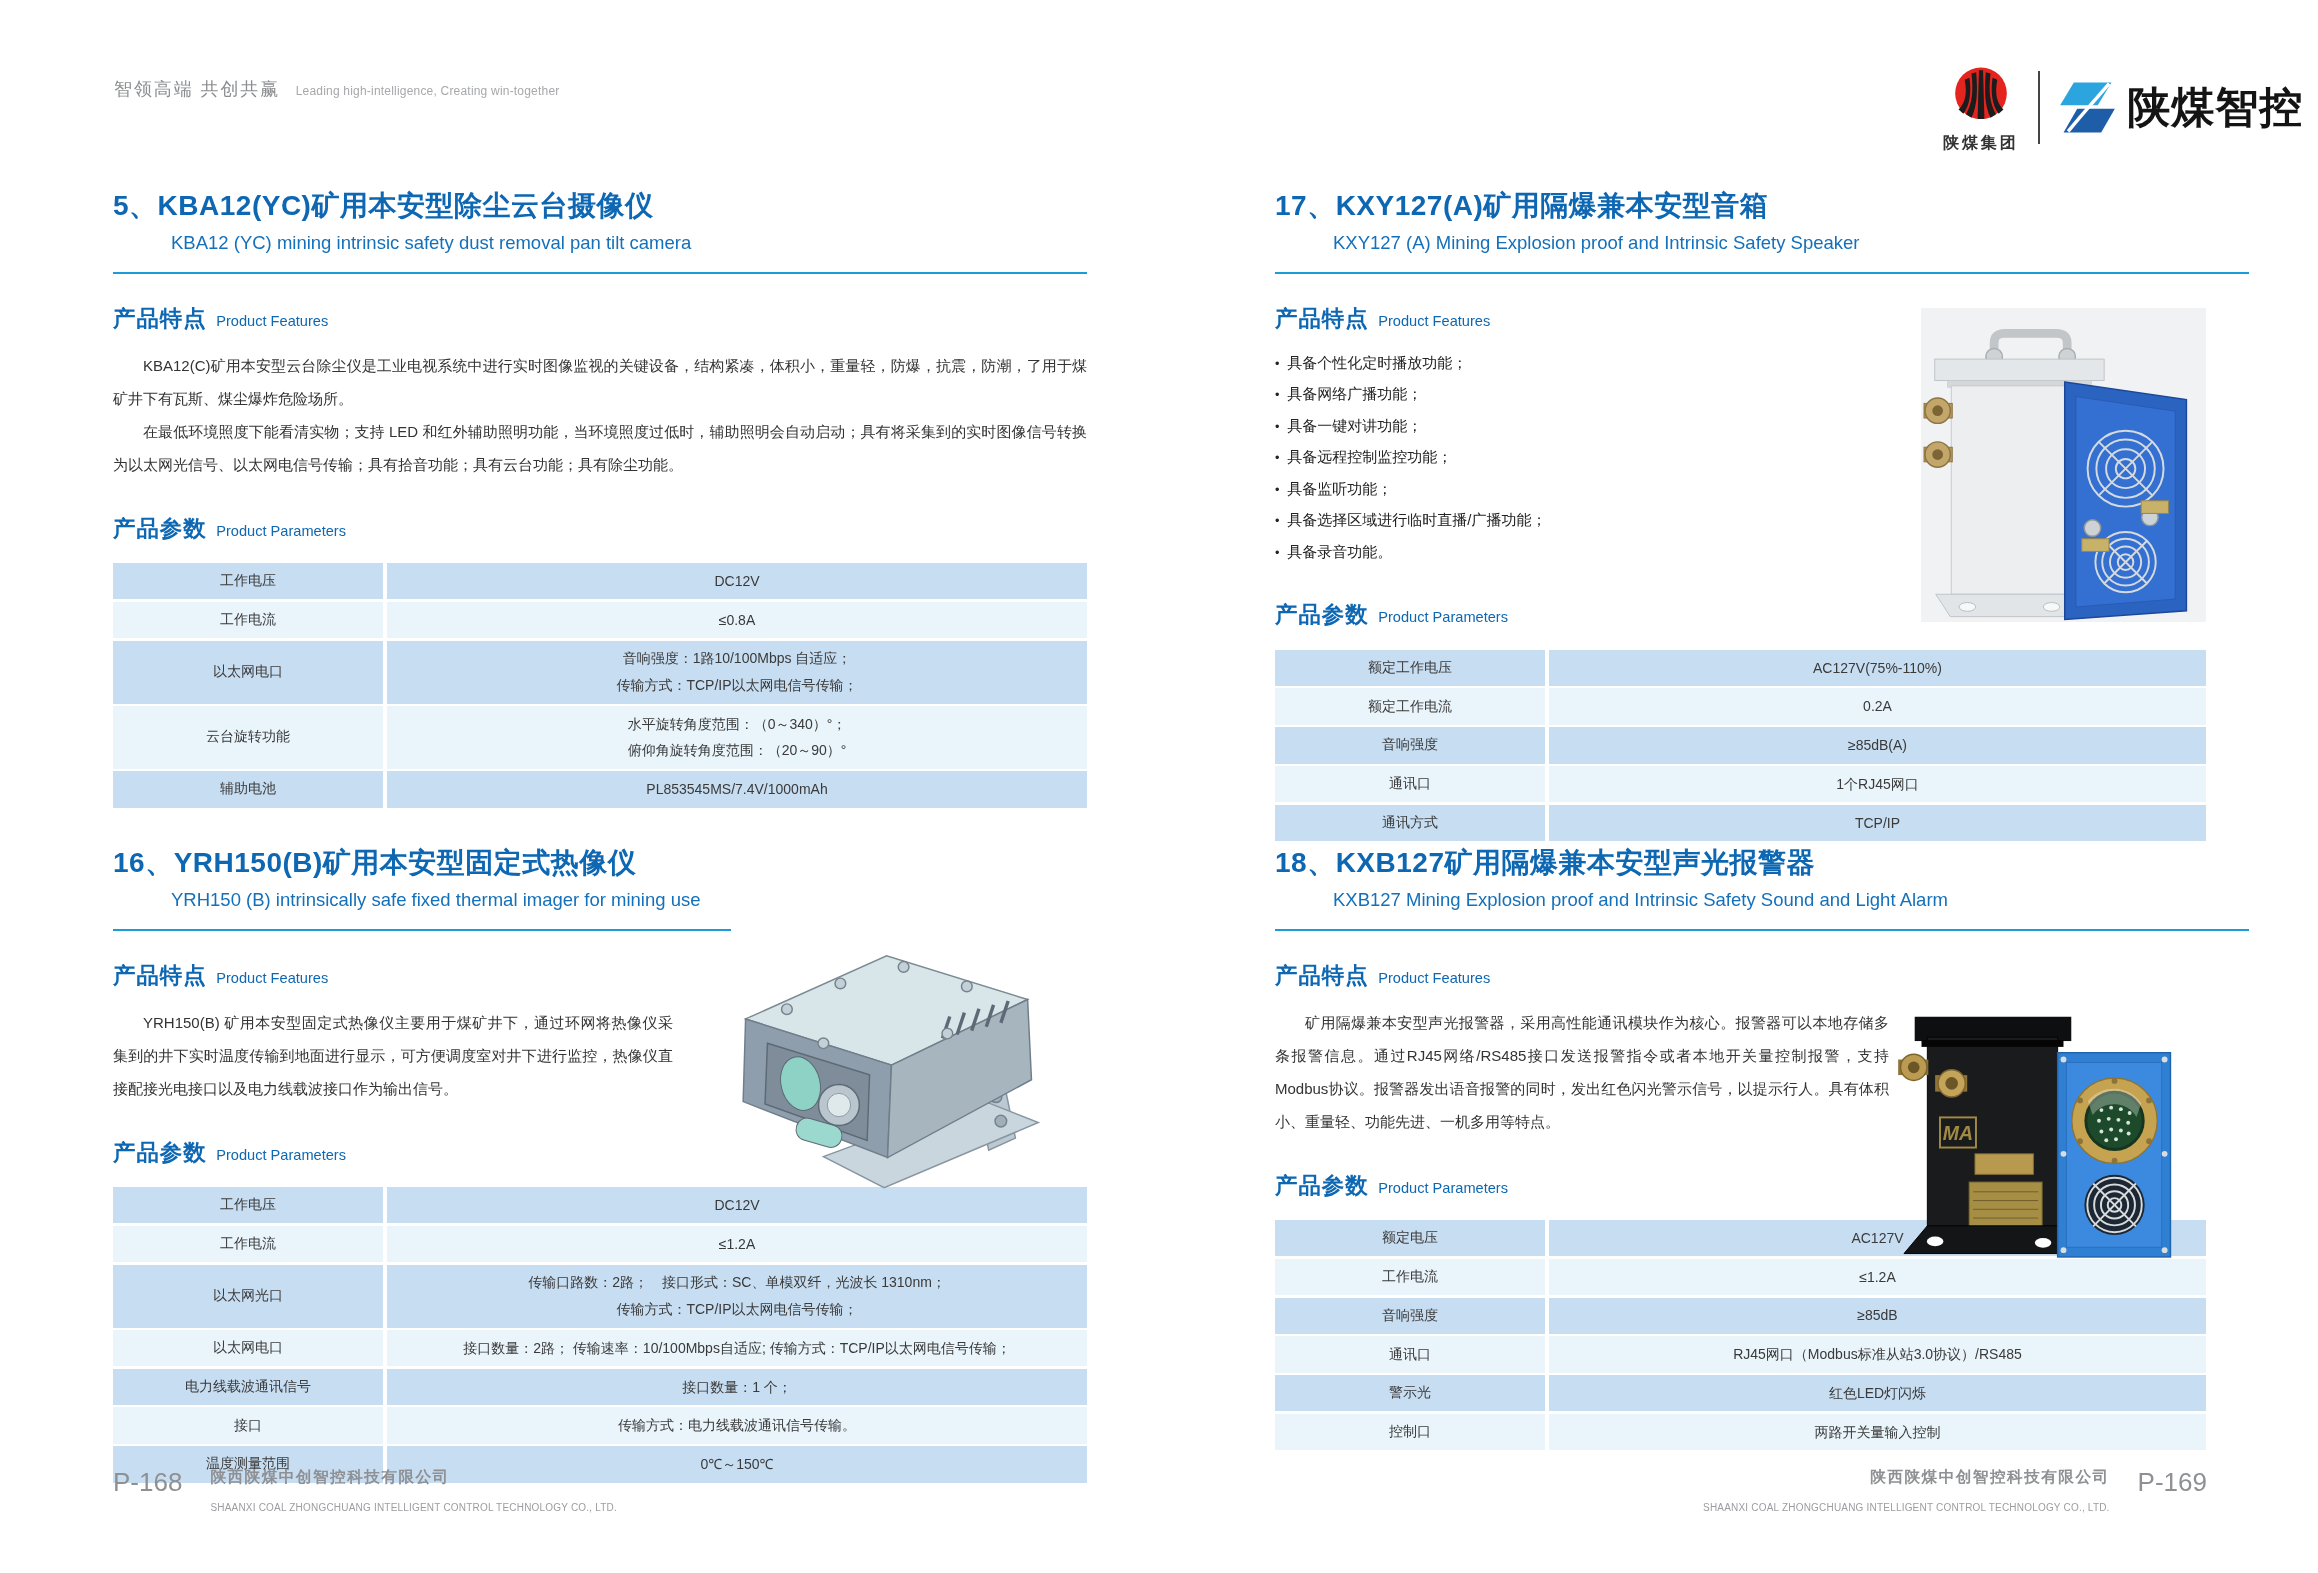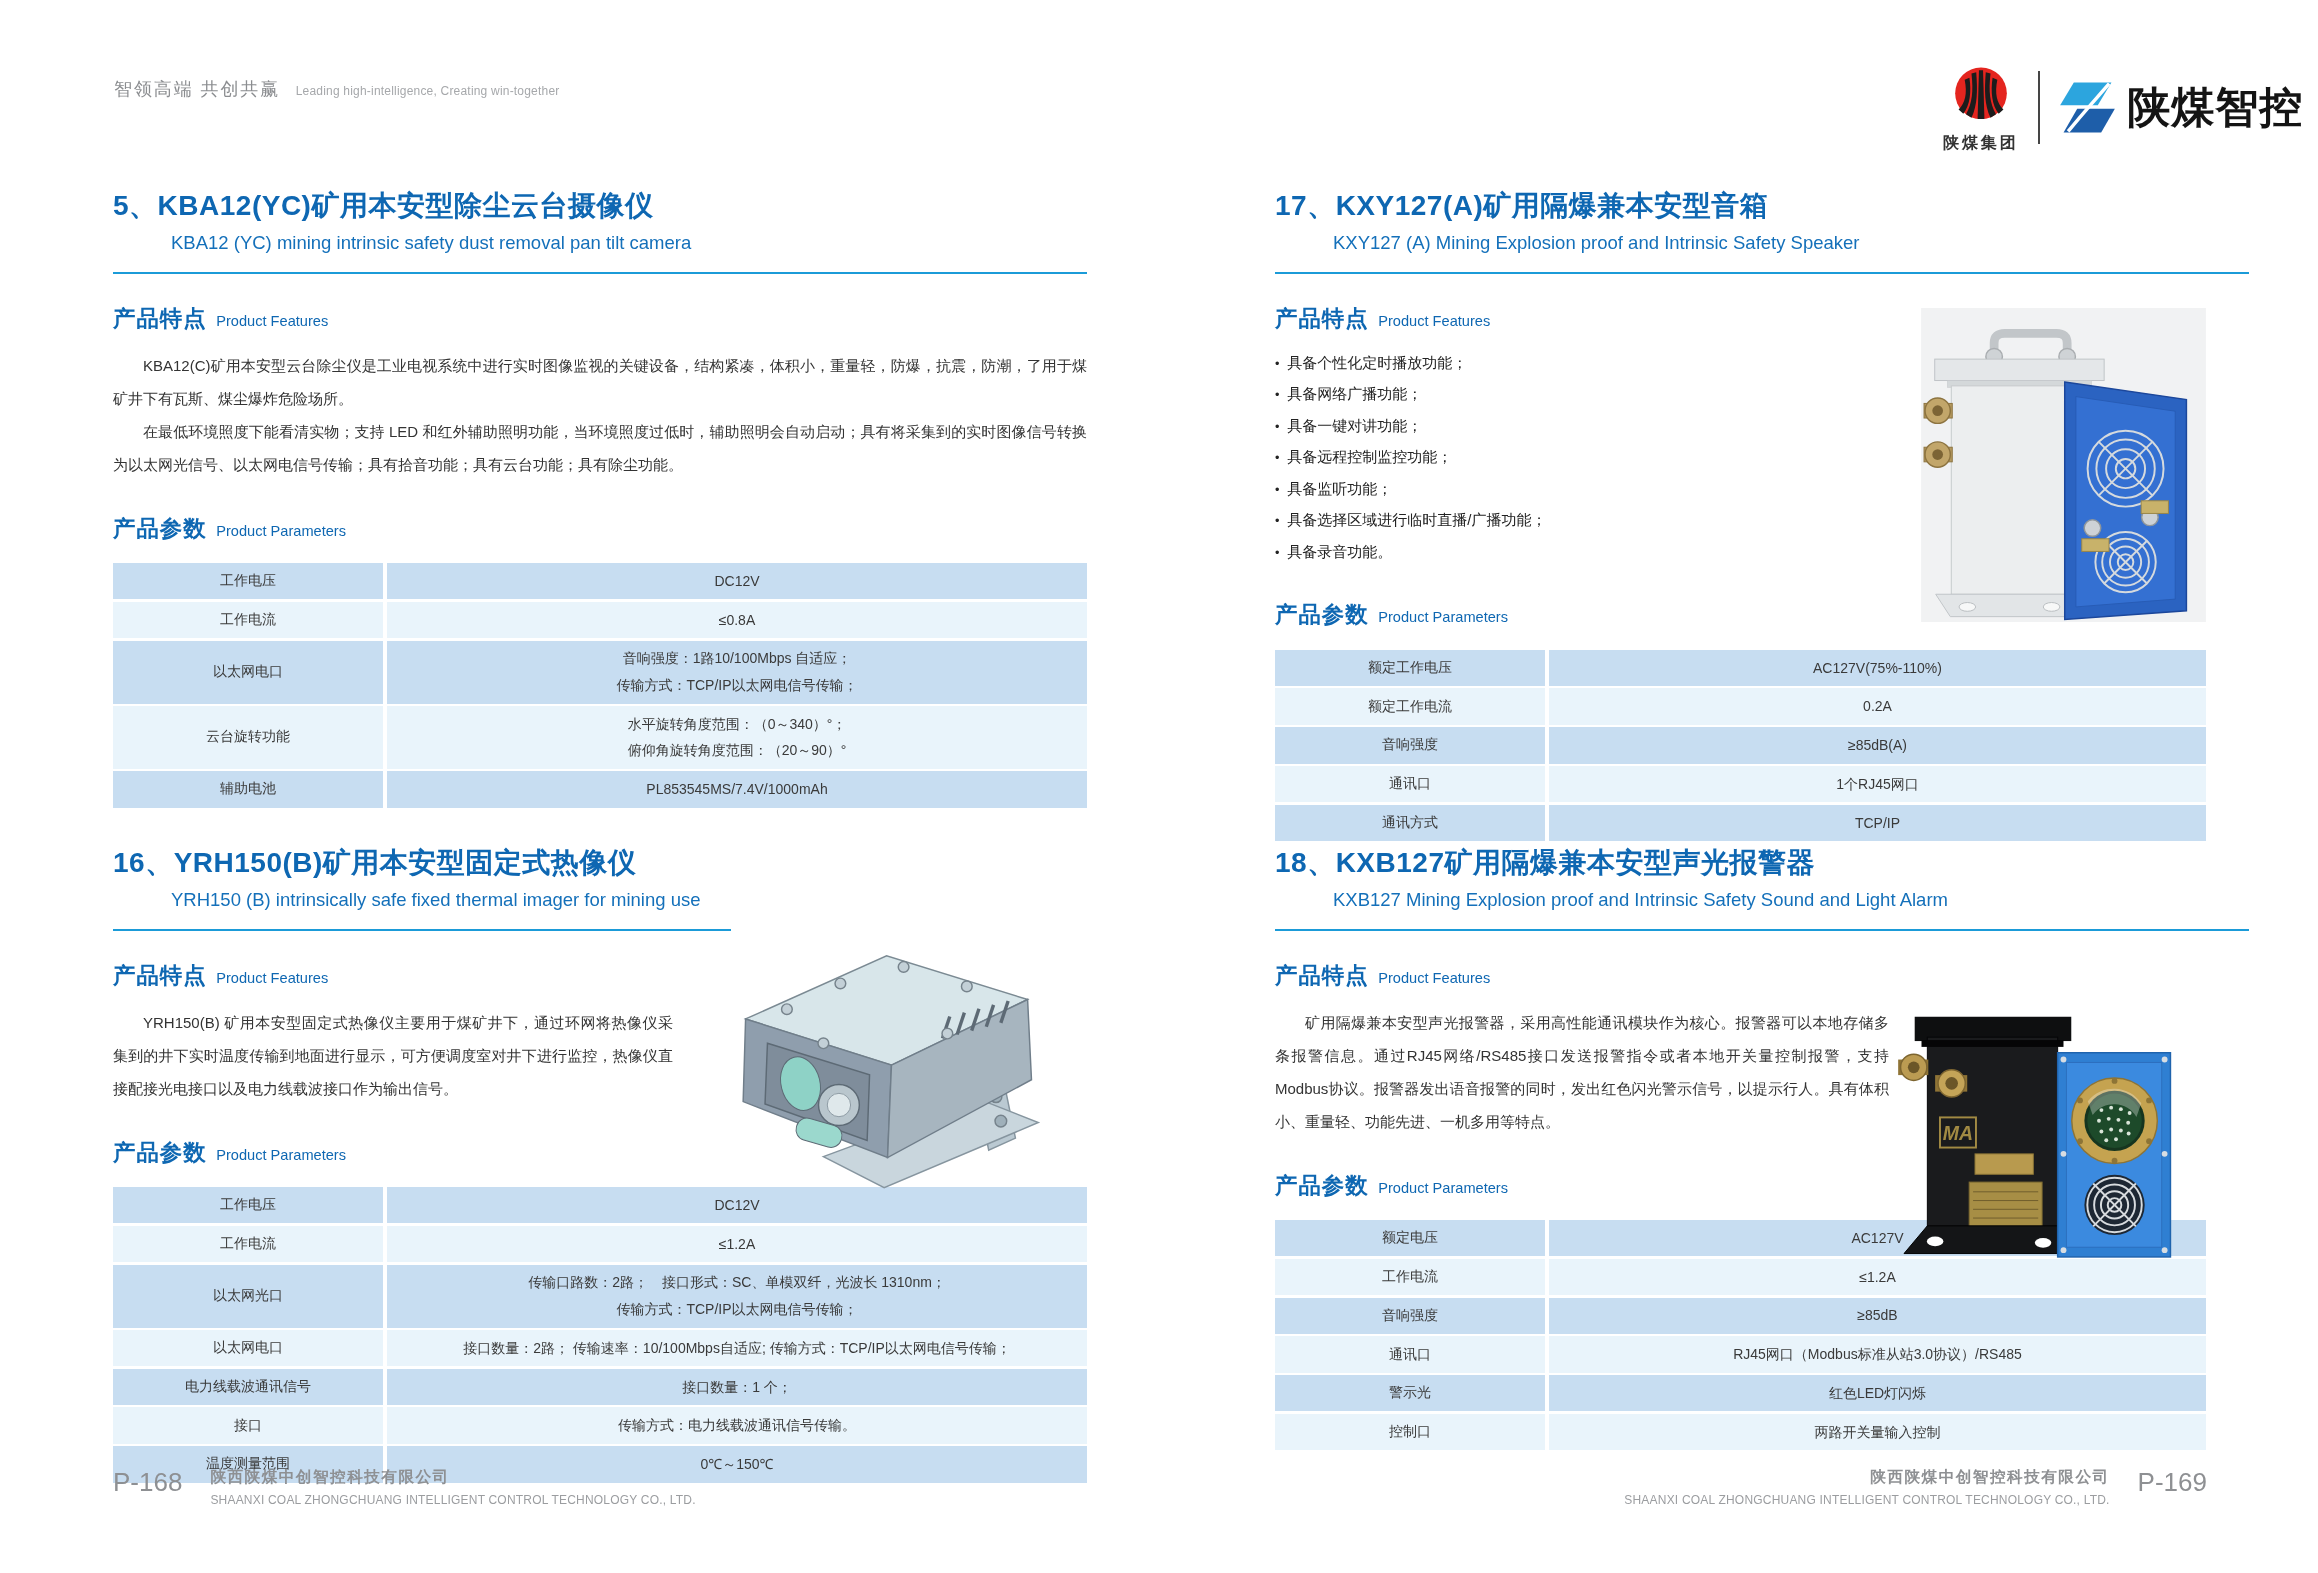--- a/index.html
+++ b/index.html
@@ -62,21 +62,21 @@
   #img16 { left:677px; top:929px; width:390px; height:265px; }
   #img17 { left:1921px; top:308px;  width:285px; height:314px; }
   #img18 { left:1897px; top:1008px; width:297px; height:265px; }
 
   
   .footer { position:absolute; top:1469px; display:flex; align-items:flex-start; gap:28px; }
   .footer-left  { left:113px; }
   .footer-right { right:112px; }
   .page-no { font-size:26px; color:#8e9093; line-height:1; }
   .company-zh { font-size:15.6px; font-weight:bold; color:#8e9093; letter-spacing:1.5px; line-height:1; }
-  .company-en { font-size:12px; color:#9b9da0; margin-top:9px; letter-spacing:0.2px; line-height:1; }
+  .company-en { font-size:10px; color:#9b9da0; margin-top:18px; letter-spacing:0.2px; line-height:1; }
   .company-right { text-align:right; }
 </style>
 </head>
 <body>
 
 <div class="page">
 
   <div class="header-slogan">
     <span class="slogan-zh">智领高端 共创共赢</span>
     <span class="slogan-en">Leading high-intelligence, Creating win-together</span>

